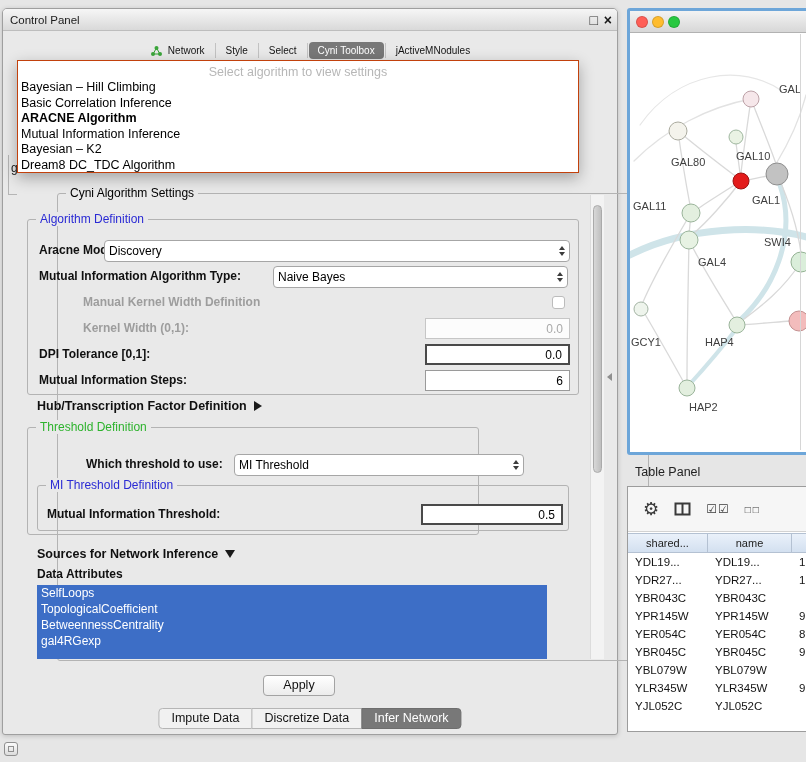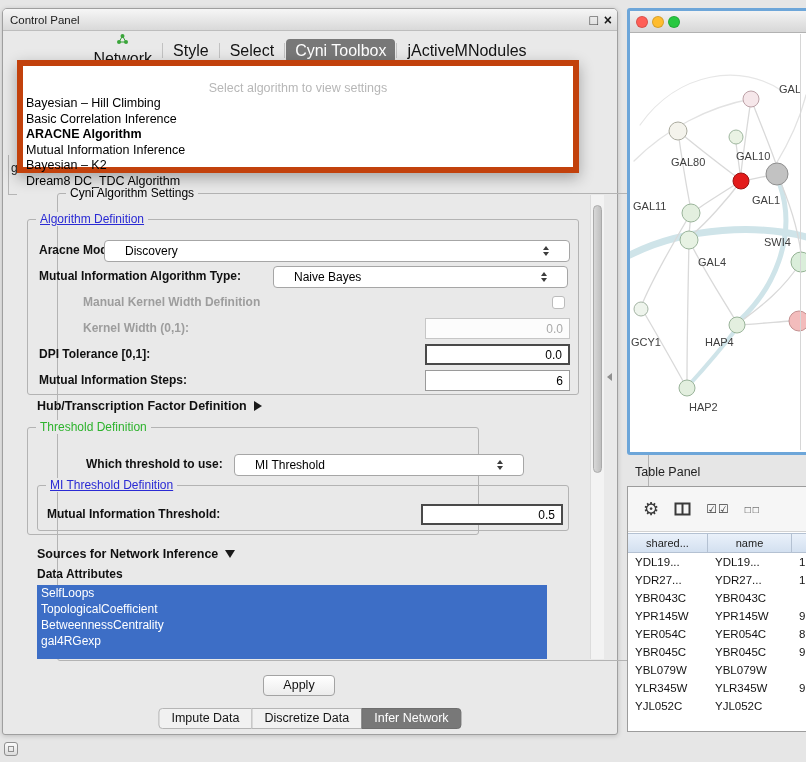--- a/index.html
+++ b/index.html
@@ -16,55 +16,55 @@
   #cp-titlebar { position:absolute; left:0; top:0; right:0; height:22px;
         background:linear-gradient(#f6f6f6,#d9d9d9); border-bottom:1px solid #bdbdbd;
         border-radius:4px 4px 0 0; }
   #cp-title { position:absolute; left:7px; top:0; line-height:22px; font-size:11.5px; color:#1b1b1b; }
   #float-btn { position:absolute; right:19px; top:1px; font-size:14px; color:#333; line-height:20px; }
   #close-btn { position:absolute; right:5px; top:1px; font-size:14px; font-weight:bold; color:#1a1a1a; line-height:20px; }
 
   
   #top-tabs { position:absolute; left:0; top:29px; width:100%; height:25px;
         display:flex; justify-content:center; align-items:center; }
-  .tab { display:flex; align-items:center; gap:5px; padding:3px 9px; font-size:16px; color:#141414;
-        border-radius:4px; white-space:nowrap;flex-direction:column; }
+  .tab { display:flex; align-items:center; gap:5px; padding:3px 9px; font-size:10px; color:#141414;
+        border-radius:4px; white-space:nowrap; }
   .tab.selected { background:#787878; color:#fff; }
   .tab-sep { width:1px; height:15px; background:#c2c2c2; margin:0 1px; }
 
   
   #algo-menu { position:absolute; left:14px; top:51px; width:562px; height:113px;
-        background:#fff; border:6px solid #c2410c; box-shadow:0 5px 14px rgba(0,0,0,.30);
-        z-index:40; padding-top:14px; }
+        background:#fff; border:1px solid #c2410c; box-shadow:0 5px 14px rgba(0,0,0,.30);
+        z-index:40; padding-top:3px; }
   .menu-placeholder { text-align:center; font-size:12.5px; color:#b7b7b7; height:16px; line-height:16px; }
   .menu-item { font-size:12.5px; height:15.5px; line-height:15.5px; padding-left:3px; color:#000; }
   .menu-item.bold { font-weight:bold; }
 
   
   #frag-border { position:absolute; left:5px; top:146px; width:9px; height:40px;
         border-left:1px solid #b5b5b5; border-bottom:1px solid #b5b5b5; }
   #frag { position:absolute; left:8px; top:152px; font-size:12px; color:#222; }
 
   
   .group { position:absolute; border:1px solid #b3b3b3; border-radius:3px; }
   .gtitle { position:absolute; top:-8px; left:8px; background:#e9e9e9; padding:0 4px;
         font-size:12px; color:#000; white-space:nowrap; }
-  .gtitle.blue  { color:#2a2ad4;text-decoration:underline; }
+  .gtitle.blue  { color:#2a2ad4; }
   .gtitle.green { color:#2db32d; }
 
   #settings-group { left:10px; top:184px; width:592px; height:468px;margin-left:44px; }
   #algo-group     { left:24px; top:210px; width:552px; height:176px; }
   #thresh-group   { left:24px; top:418px; width:452px; height:108px; }
   #mi-group       { left:34px; top:476px; width:532px; height:46px; }
 
   .lbl { position:absolute; font-size:12px; font-weight:bold; color:#101010; white-space:nowrap; }
   .lbl.off { color:#9d9d9d;margin-left:44px; }
 
   .dd { position:absolute; height:22px; background:#fff; border:1px solid #a6a6a6; border-radius:4px;
-        display:flex; align-items:center; font-size:12px; color:#000; padding:0 20px; }
+        display:flex; align-items:center; font-size:12px; color:#000; padding:0 4px; }
   .dd .val { flex:1; text-align:left; }
   .arrows { display:flex; flex-direction:column; align-items:center; gap:2px; margin-left:6px; }
   .tri-up   { width:0; height:0; border-left:3.5px solid transparent; border-right:3.5px solid transparent; border-bottom:4px solid #3c3c3c; }
   .tri-down { width:0; height:0; border-left:3.5px solid transparent; border-right:3.5px solid transparent; border-top:4px solid #3c3c3c; }
 
   .field { position:absolute; height:21px; background:#fff; border:1px solid #9a9a9a;
         font-size:12px; text-align:right; padding:0 6px; font-family:inherit; color:#000; }
   .field.strong { border:2px solid #4a4a4a; }
   .field.off { color:#a9a9a9; border-color:#c6c6c6; background:#fcfcfc; }
 

